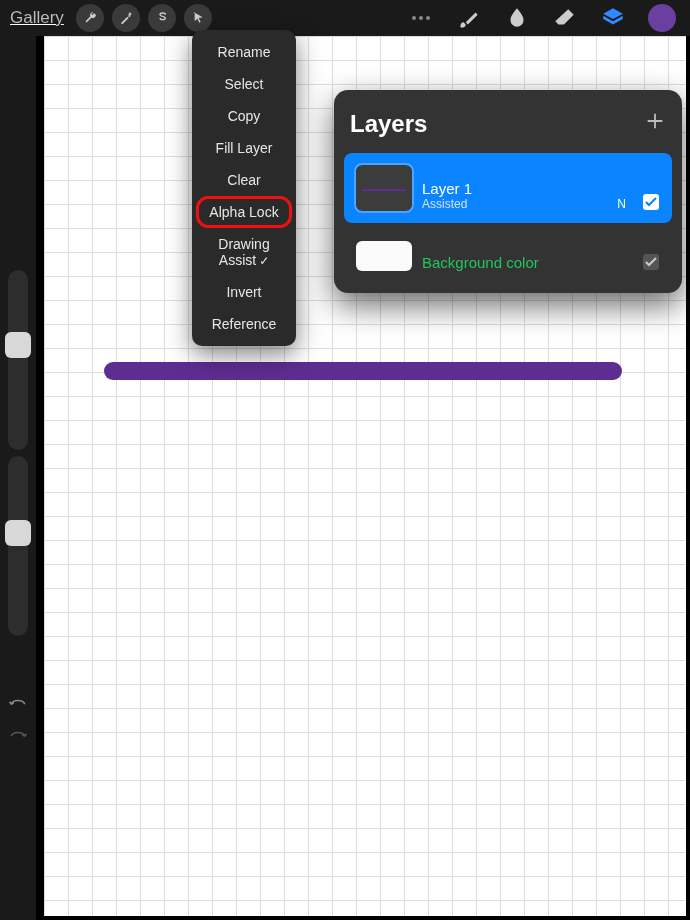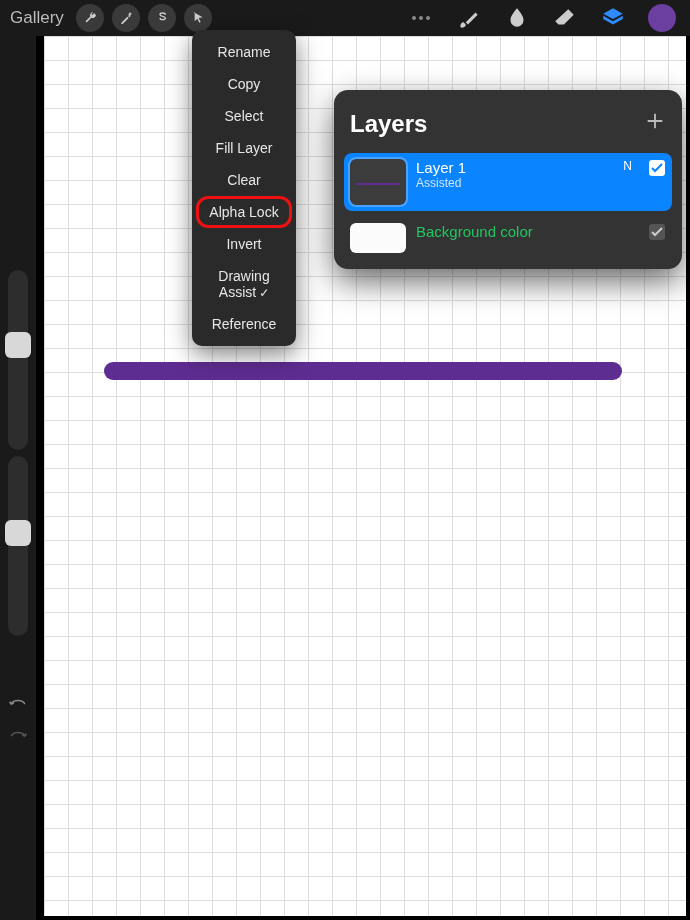--- a/index.html
+++ b/index.html
@@ -13,20 +13,21 @@
   }
   .topbar {
     position: absolute; top: 0; left: 0; right: 0;
     height: 36px;
     background: #1a1a1a;
     display: flex;
     align-items: center;
     padding: 0 6px;
     gap: 8px;
     z-index: 5;
+    text-decoration: underline;
   }
   .gallery-btn { color: #bbb; font-size: 17px; padding: 0 4px; cursor: pointer; }
   .circle-btn {
     width: 28px; height: 28px; border-radius: 50%;
     background: #3a3a3a;
     display: flex; align-items: center; justify-content: center;
     cursor: pointer;
   }
   .circle-btn svg { width: 16px; height: 16px; }
   .top-right { margin-left: auto; display: flex; align-items: center; gap: 22px; padding-right: 8px; }
@@ -124,23 +125,23 @@
     position:absolute; top:-10px; right:64px;
     border:10px solid transparent; border-bottom-color:#333;
   }
   .layers-header {
     display:flex; align-items:center; justify-content:space-between;
     padding: 4px 6px 14px 6px;
   }
   .layers-title { font-size: 24px; font-weight:600; }
   .add-layer { font-size: 26px; color:#bbb; cursor:pointer; }
   .layer-row {
-    display:flex; align-items:flex-start;
+    display:flex; align-items:flex-end;
     border-radius: 8px;
-    padding: 6px;
+    padding: 12px;
     gap: 10px;
   }
   .layer-row.selected { background:#0a84ff; }
   .layer-thumb {
     width: 56px; height: 46px;
     background:#3c3c3c;
     border-radius: 6px;
     position:relative;
     flex-shrink:0;
   }
@@ -239,29 +240,29 @@
     </div>
   </div>
 </div>
 
 <div class="canvas-area">
   <div class="purple-stroke"></div>
 </div>
 
 <div class="context-menu">
   <div class="ctx-item">Rename</div>
+  <div class="ctx-item">Select</div>
   <div class="ctx-item">Copy</div>
-  <div class="ctx-item">Select</div>
   <div class="ctx-item">Fill Layer</div>
   <div class="ctx-item">Clear</div>
   <div class="ctx-item highlight">Alpha Lock</div>
-  <div class="ctx-item">Invert</div>
   <div class="ctx-item">
     <span>Drawing Assist</span><span class="ctx-check">✓</span>
   </div>
+  <div class="ctx-item">Invert</div>
   <div class="ctx-item">Reference</div>
 </div>
 
 <div class="layers-panel">
   <div class="layers-header">
     <div class="layers-title">Layers</div>
     <div class="add-layer">
       <svg viewBox="0 0 24 24" width="22" height="22">
           <path stroke="#bbb" stroke-width="2" d="M12 4v16M4 12h16"></path>
         </svg>

